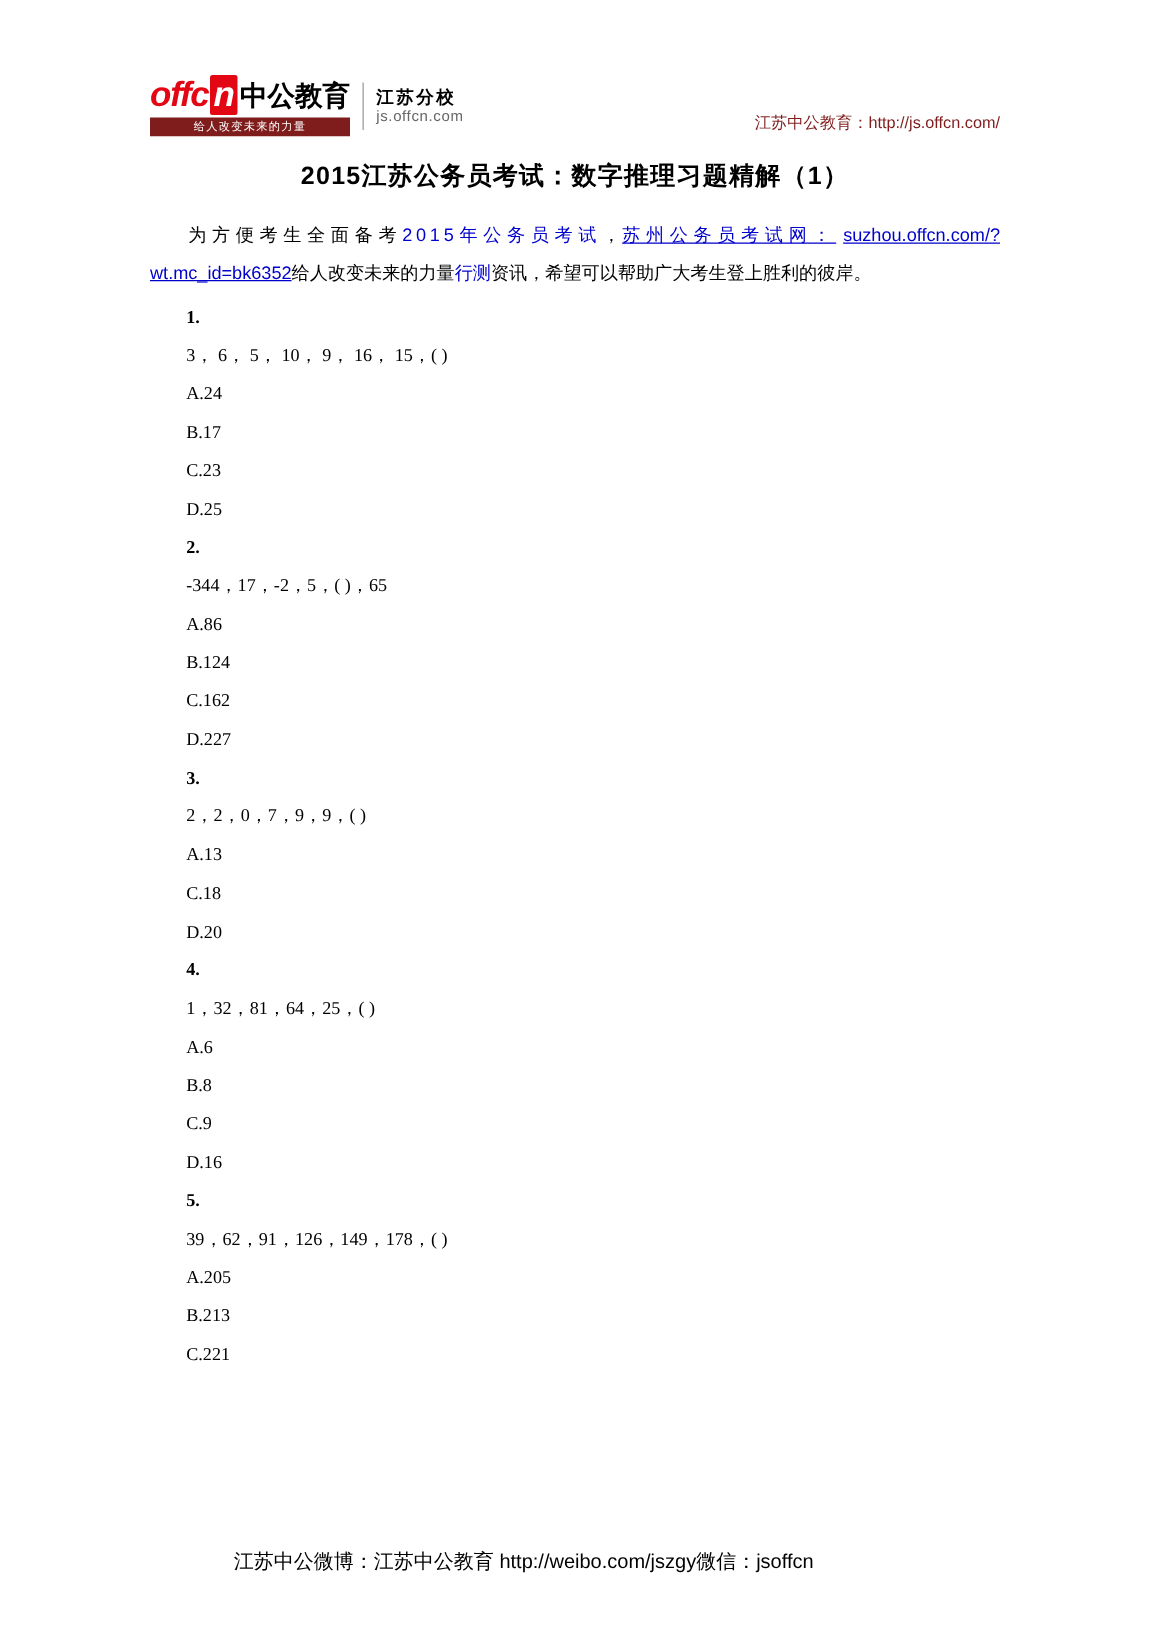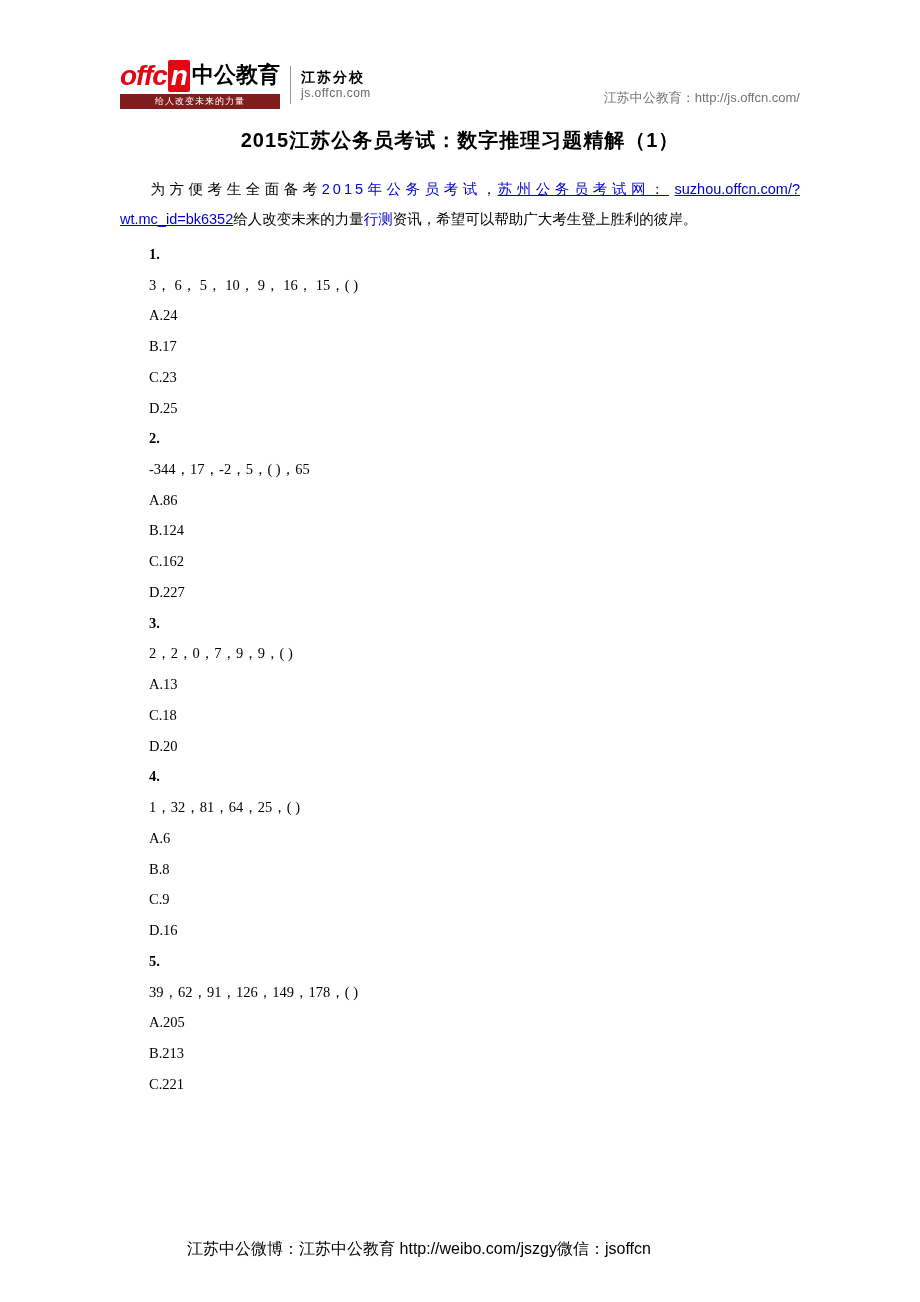--- a/index.html
+++ b/index.html
@@ -24,21 +24,21 @@
       display: flex;
       align-items: center;
       gap: 10px;
     }
     .logo-offcn {
       display: flex;
       flex-direction: column;
     }
     .logo-main {
       display: flex;
-      align-items: flex-start;
+      align-items: flex-end;
     }
     .logo-text {
       font-family: Arial, sans-serif;
       font-weight: bold;
       font-style: italic;
       font-size: 28px;
       color: #e30613;
       letter-spacing: -1px;
     }
     .logo-text .n-box {
@@ -86,21 +86,21 @@
       letter-spacing: 2px;
     }
     .branch-url {
       font-family: Arial, sans-serif;
       font-size: 12px;
       color: #666;
       letter-spacing: 0.5px;
     }
     .header-right {
       font-size: 13px;
-      color: #737373;
+      color: #7f1d1d;
       padding-bottom: 2px;
     }
     .title {
       font-family: "Microsoft YaHei", "SimHei", sans-serif;
       font-weight: bold;
       font-size: 20px;
       text-align: center;
       color: #000;
       margin: 18px 0 20px 0;
       letter-spacing: 1px;

